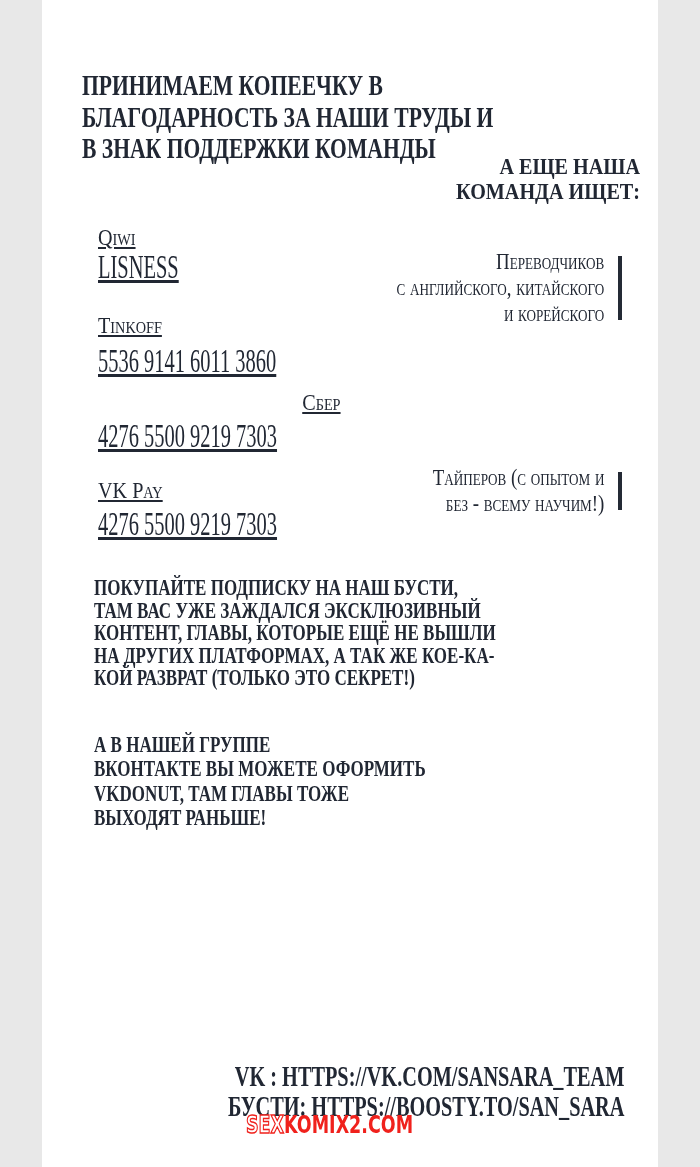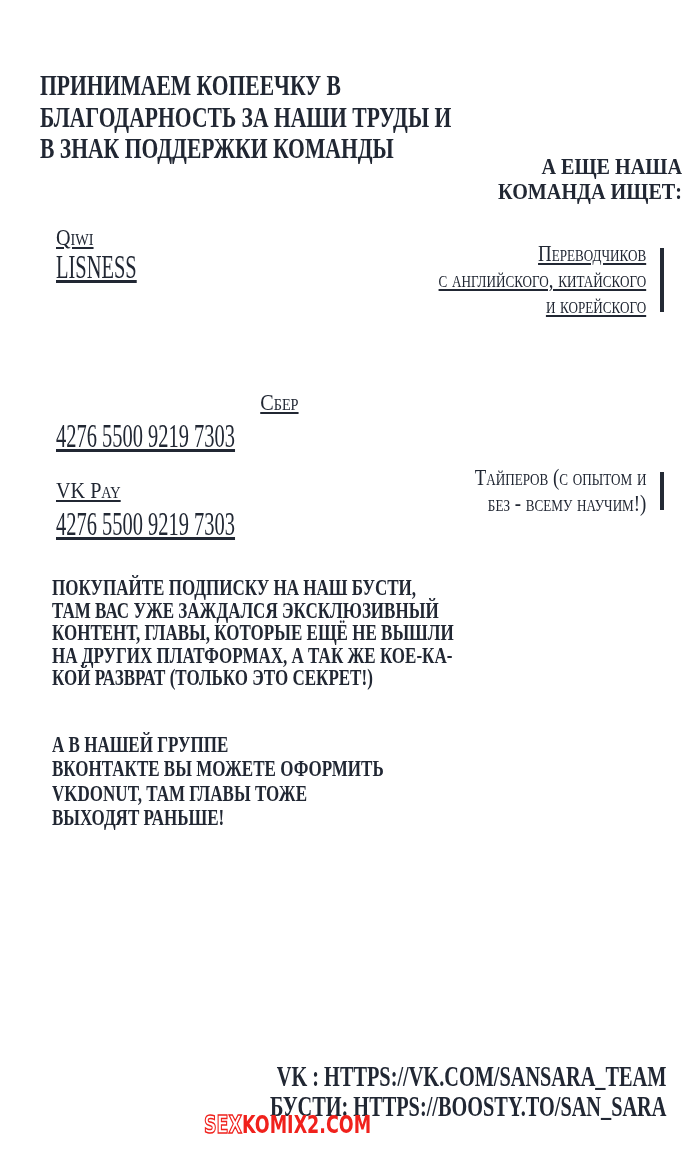--- a/index.html
+++ b/index.html
@@ -1,18 +1,18 @@
 <!DOCTYPE html>
 <html><head>
 <meta charset="utf-8">
 <style>
   html,body{margin:0;padding:0;background:#e8e8e8;}
   .page{
     position:relative;
-    width:700px;height:1167px;
+    width:616px;height:1167px;
     margin:0 auto;
     background:#ffffff;
     font-family:"Liberation Serif","DejaVu Serif",serif;
     color:#212733;
     overflow:hidden;
   }
   .pre{white-space:pre;}
 
   
   .title{
@@ -52,21 +52,21 @@
   .vacancy{
     position:absolute;right:36px;
     display:flex;align-items:center;gap:14px;
   }
   .vacancy-text{
     font-size:23px;line-height:26px;font-weight:400;
     font-variant:small-caps;text-align:right;
     transform:scaleX(0.82);transform-origin:right center;
   }
   .vbar{width:4px;background:#242a35;flex:0 0 auto;}
-  .v1{top:241px;text-decoration:underline;} .v1 .vbar{height:64px;}
+  .v1{top:249px;} .v1 .vbar{height:64px;}
   .v2{top:358px;} .v2 .vbar{height:64px;}
   .v3{top:465px;} .v3 .vbar{height:38px;}
 
   
   .para{
     position:absolute;left:52px;margin:0;
     font-weight:700;
     transform:scaleX(0.74);transform-origin:left top;
   }
   .p1{top:577px;font-size:23px;line-height:22.5px;}
@@ -104,20 +104,24 @@
 В ЗНАК ПОДДЕРЖКИ КОМАНДЫ</div>
 
   <div class="seek-title pre">А ЕЩЕ НАША
 КОМАНДА ИЩЕТ:</div>
 
   <div class="pay g1">
     <div class="pay-label">Qiwi</div>
     <div class="pay-value">LISNESS</div>
   </div>
 
+  <div class="pay g2">
+    <div class="pay-label">Tinkoff</div>
+    <div class="pay-value">5536 9141 6011 3860</div>
+  </div>
 
   <div class="pay g3">
     <div class="pay-label">Сбер</div>
     <div class="pay-value">4276 5500 9219 7303</div>
   </div>
 
   <div class="pay g4">
     <div class="pay-label">VK Pay</div>
     <div class="pay-value">4276 5500 9219 7303</div>
   </div>

